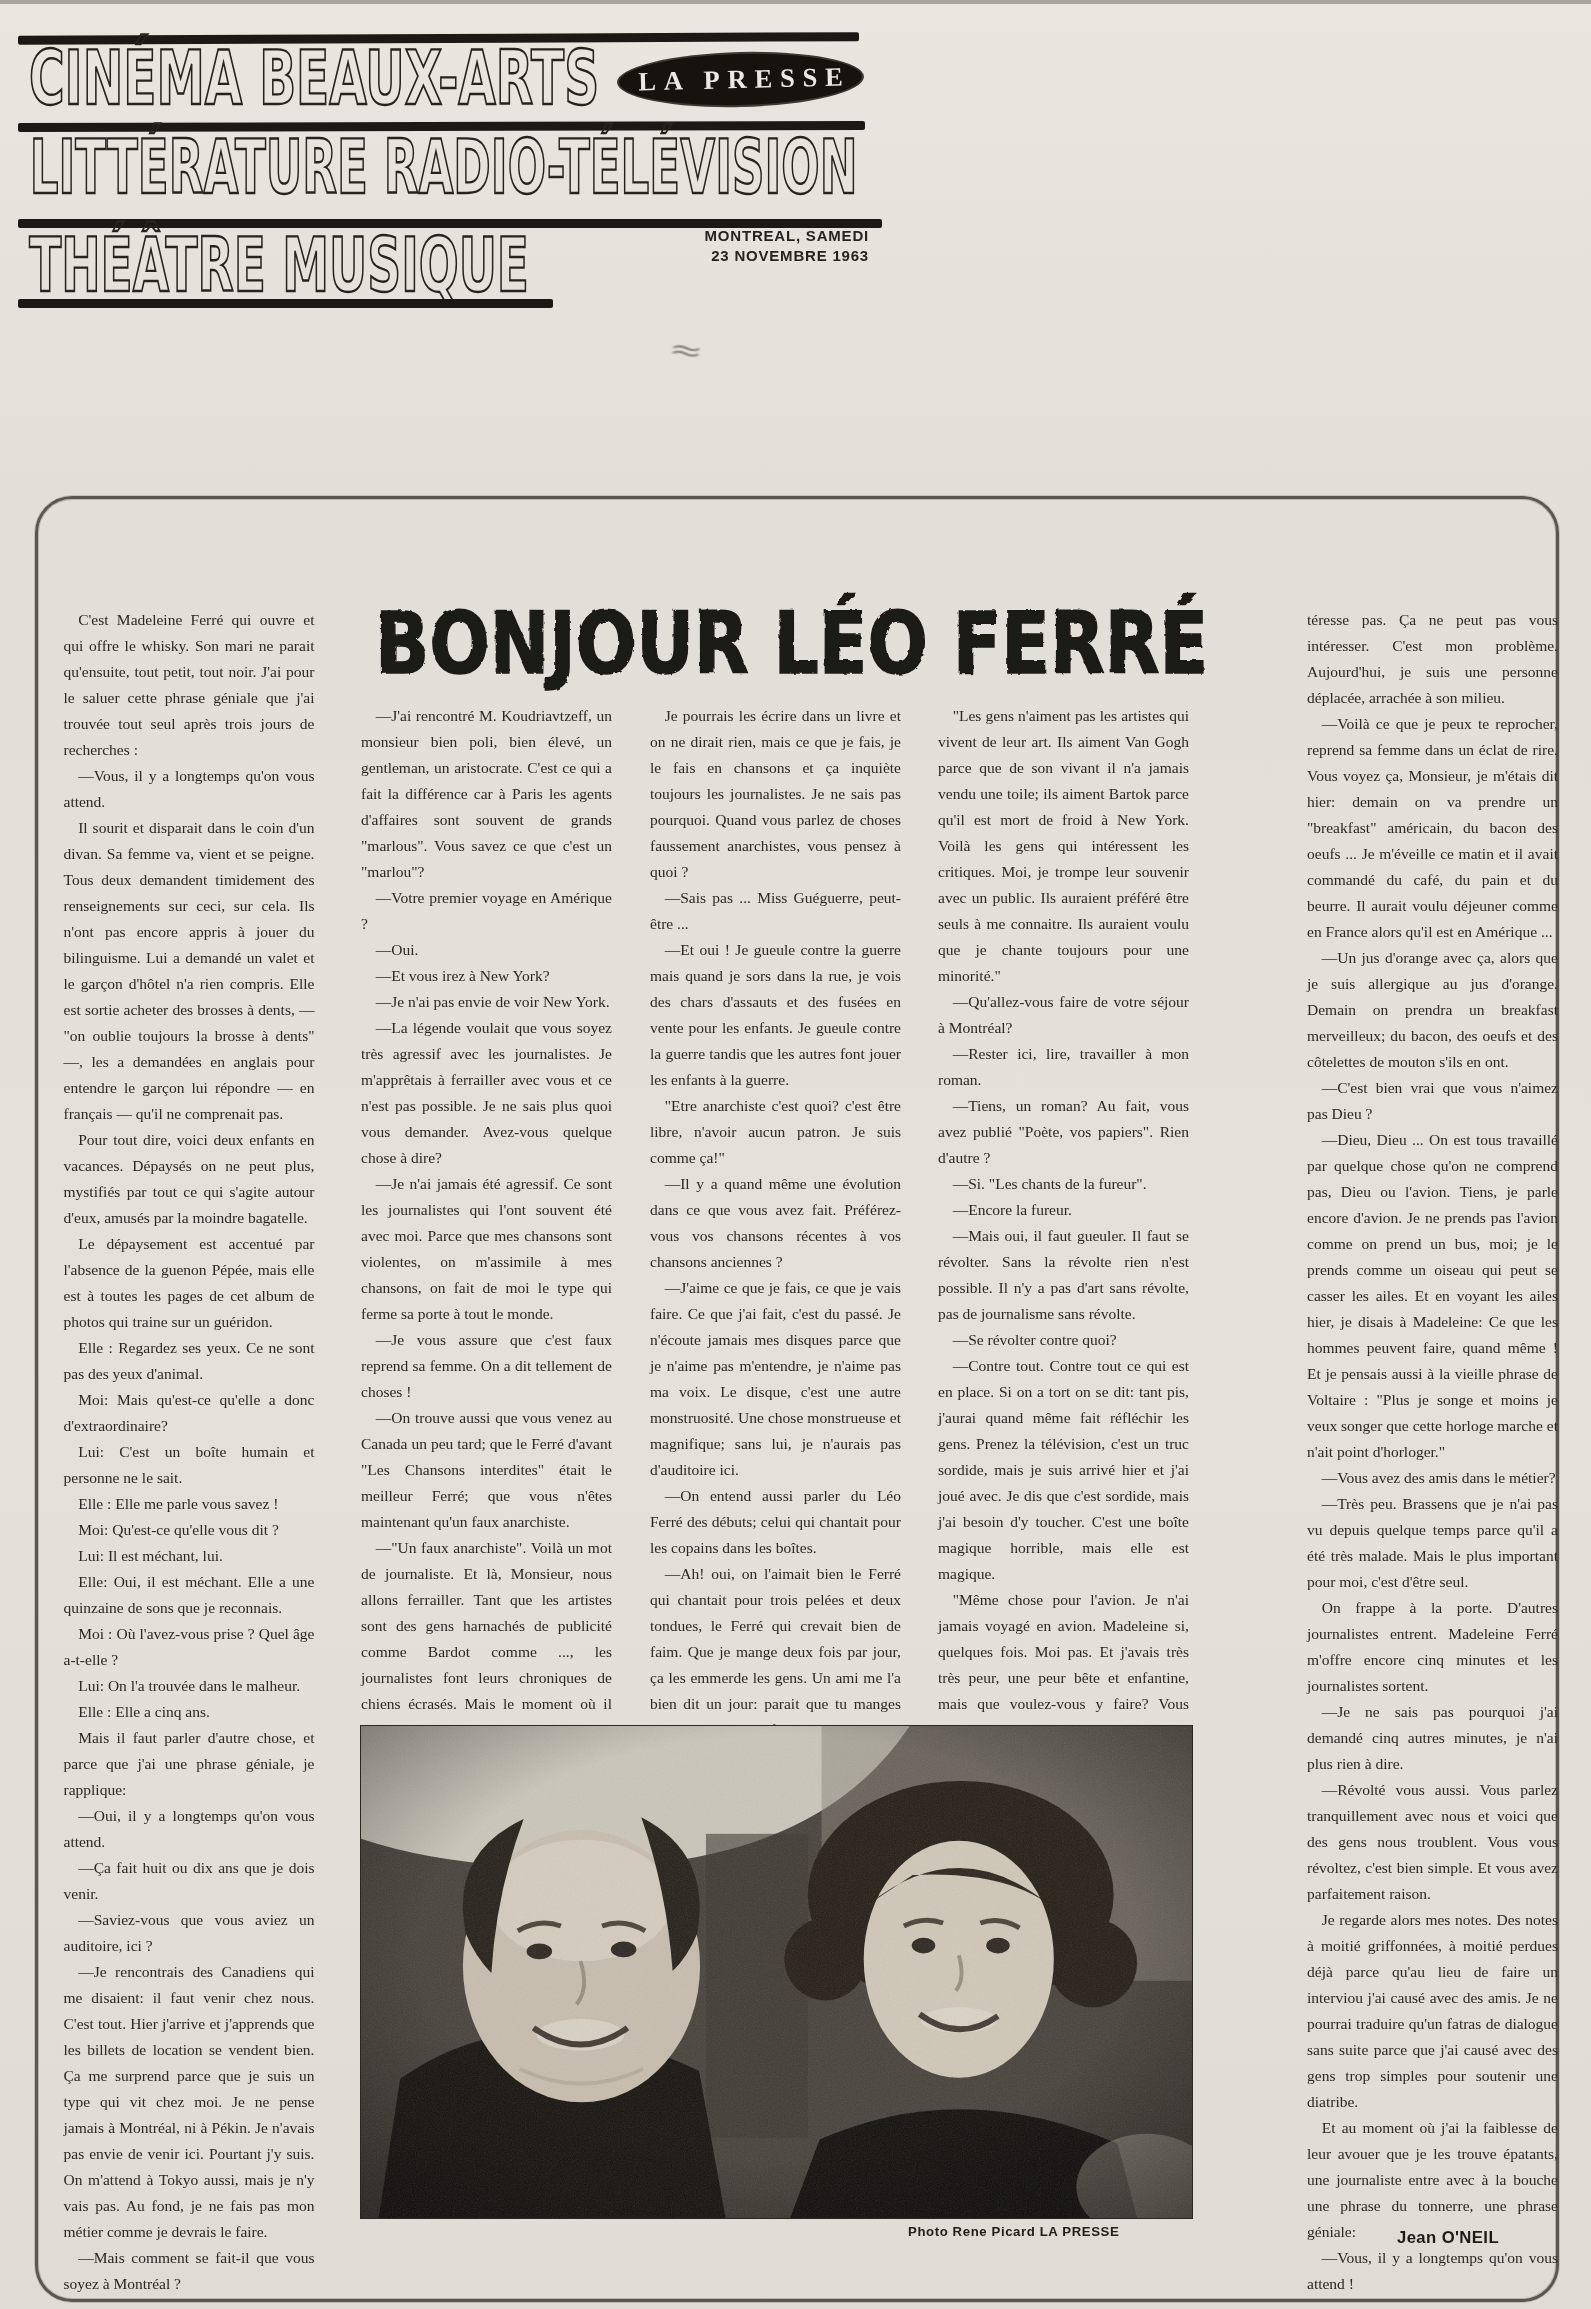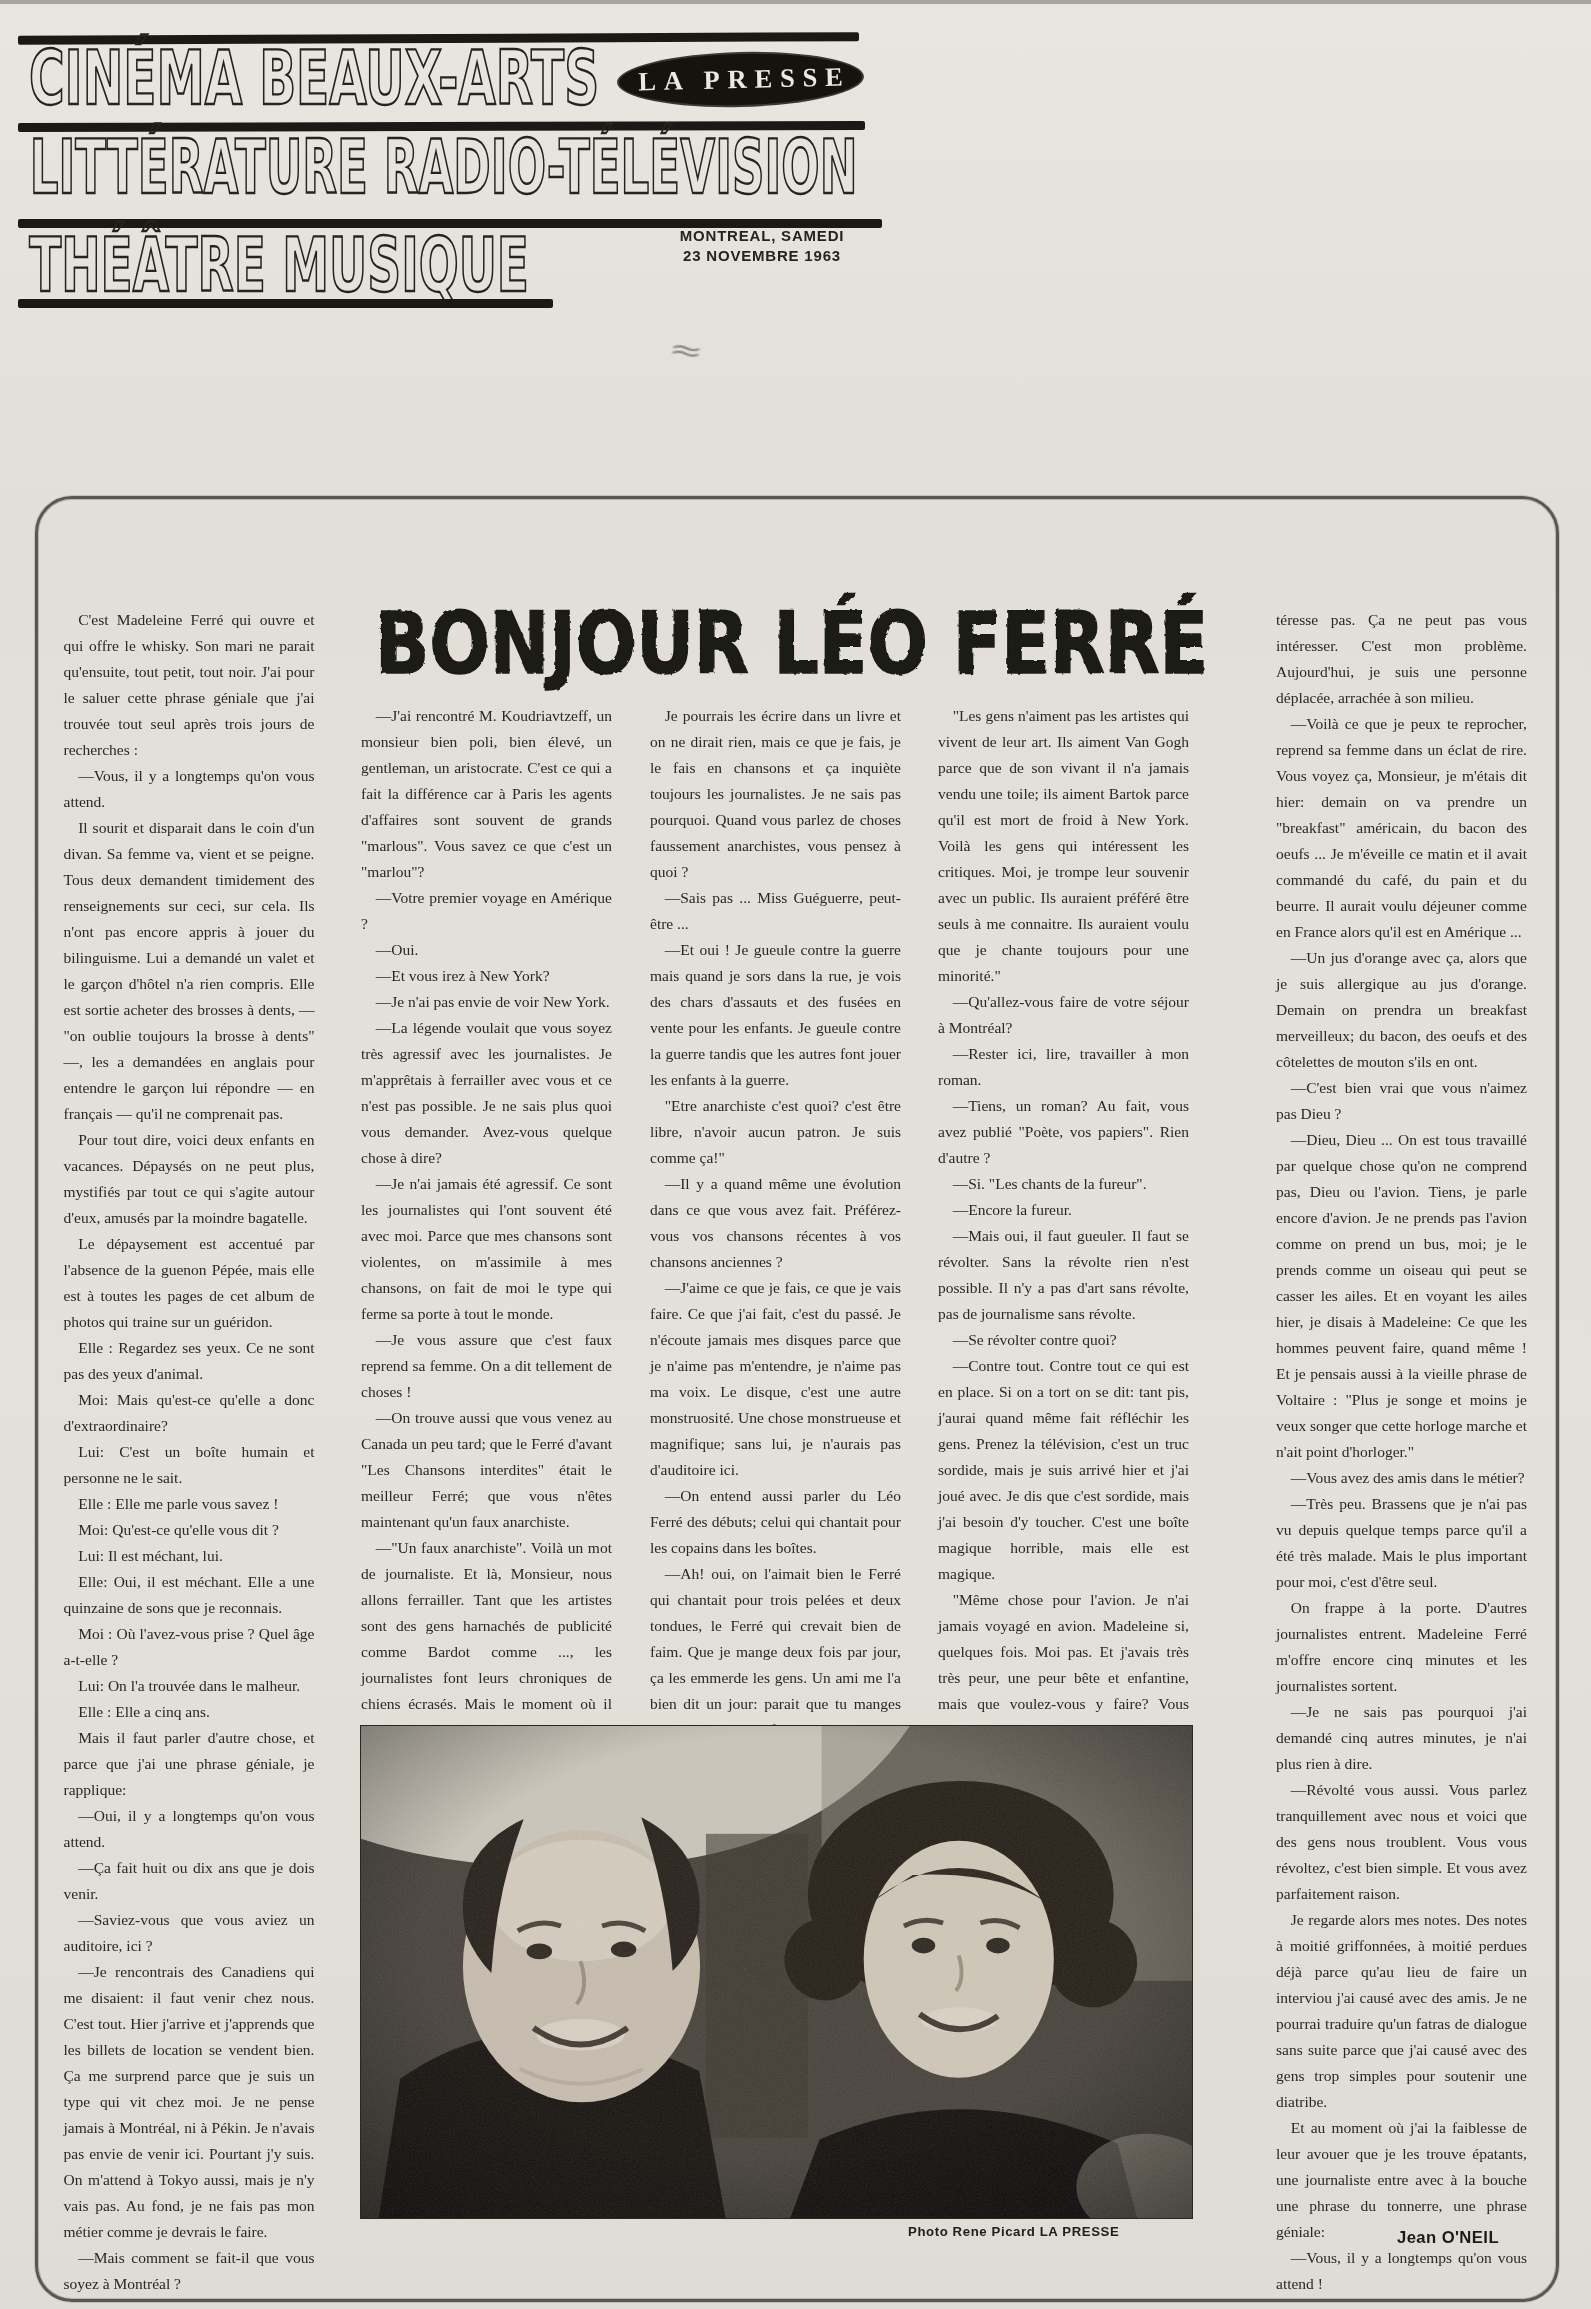--- a/index.html
+++ b/index.html
@@ -24,21 +24,21 @@
   .m3 { left:25.5px; top:222px; width:512px; height:82px; }
   .logo {
     position:absolute; left:617px; top:48px; width:243px; height:51px;
     background:#16130f; border-radius:50%; border:2px solid #3c3933;
     display:flex; align-items:center; justify-content:center;
     transform:rotate(-1.4deg);
     color:#ece9e2; font-family:"Liberation Serif",serif; font-weight:bold;
     font-size:26.5px; letter-spacing:7.8px; text-indent:7.8px;
   }
   .dateblock {
-    position:absolute; left:655px; top:222px; width:214px; text-align:center;
+    position:absolute; left:655px; top:222px; width:214px; text-align:right;
     font-family:"Liberation Sans",sans-serif; font-weight:bold; font-size:15px;
     line-height:19.6px; letter-spacing:0.8px; color:#26231e;
   }
   .smudge {
     position:absolute; left:674px; top:329px; color:#8f8c85; font-size:29px;
     transform:rotate(9deg) scaleX(1.4); filter:blur(0.6px); user-select:none;
     font-family:"DejaVu Sans",sans-serif;
   }
   
   .article-box {
@@ -54,21 +54,21 @@
   .col {
     position:absolute; width:251px; font-size:15.5px; line-height:26px;
     text-align:justify; color:#2a2724; hyphens:auto; -webkit-hyphens:auto;
   }
   .col p.para { margin:0; text-indent:14.7px; }
   .col p.para.no-indent { text-indent:0; }
   .col1 { left:25.5px;   top:108px; }
   .col2 { left:323px;  top:204px; }
   .col3 { left:612px;  top:204px; }
   .col4 { left:900px;  top:204px; }
-  .col5 { left:1238px; top:108px; }
+  .col5 { left:1269px; top:108px; }
   .photo {
     position:absolute; left:323px; top:1227px; width:831px; height:492px;
     background:#1d1a16; z-index:3; box-shadow:0 0 0 1px #2a2722;
   }
   .photo svg { display:block; width:100%; height:100%; }
   .credit {
     position:absolute; left:870px; top:1725px; width:284px; text-align:left; z-index:4;
     font-family:"Liberation Sans",sans-serif; font-weight:bold; font-size:13.2px;
     letter-spacing:0.6px; color:#23201c;
   }

